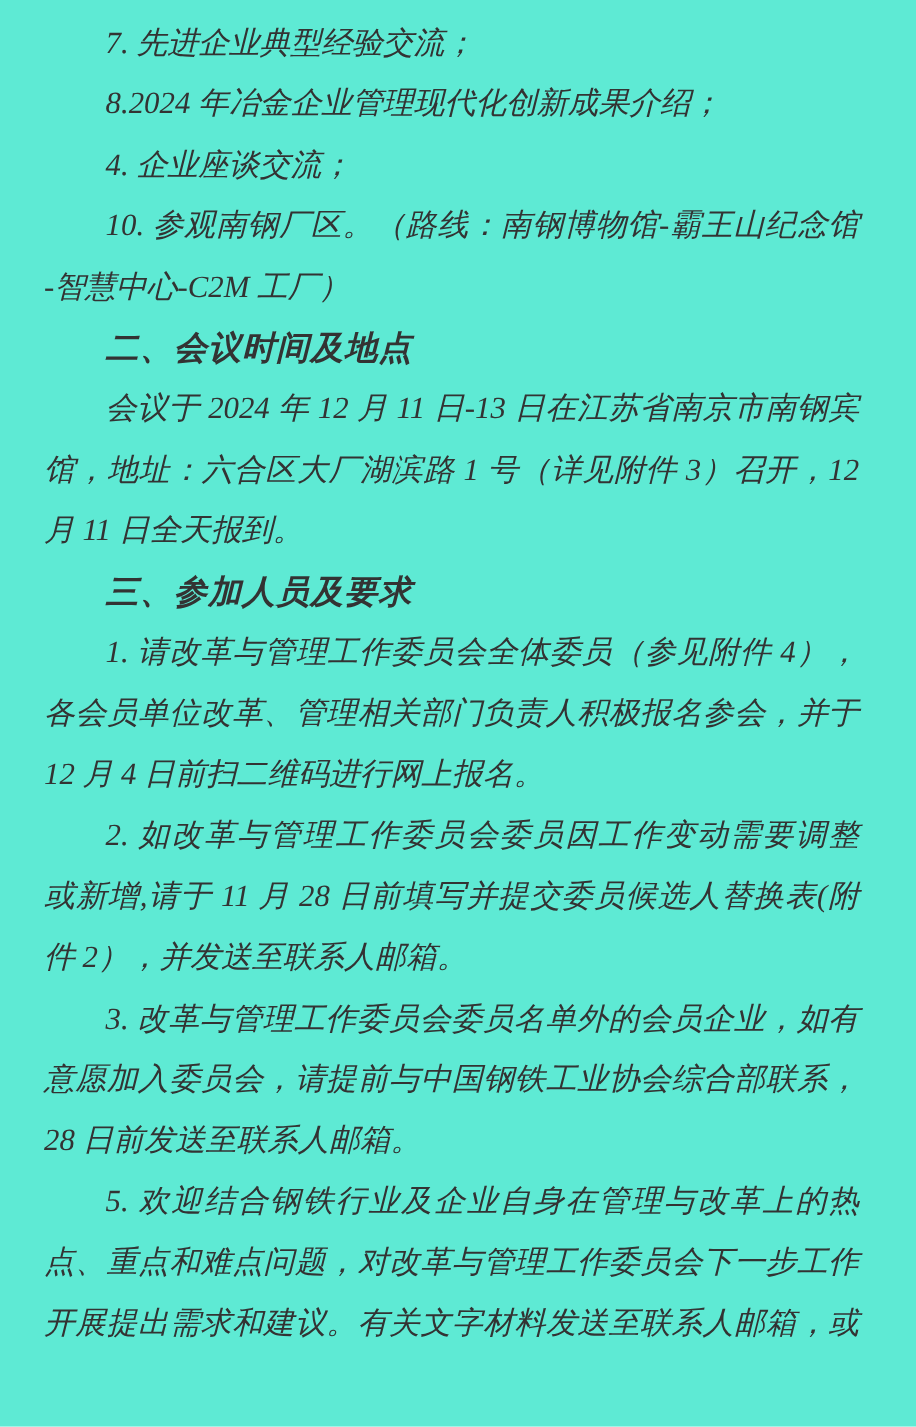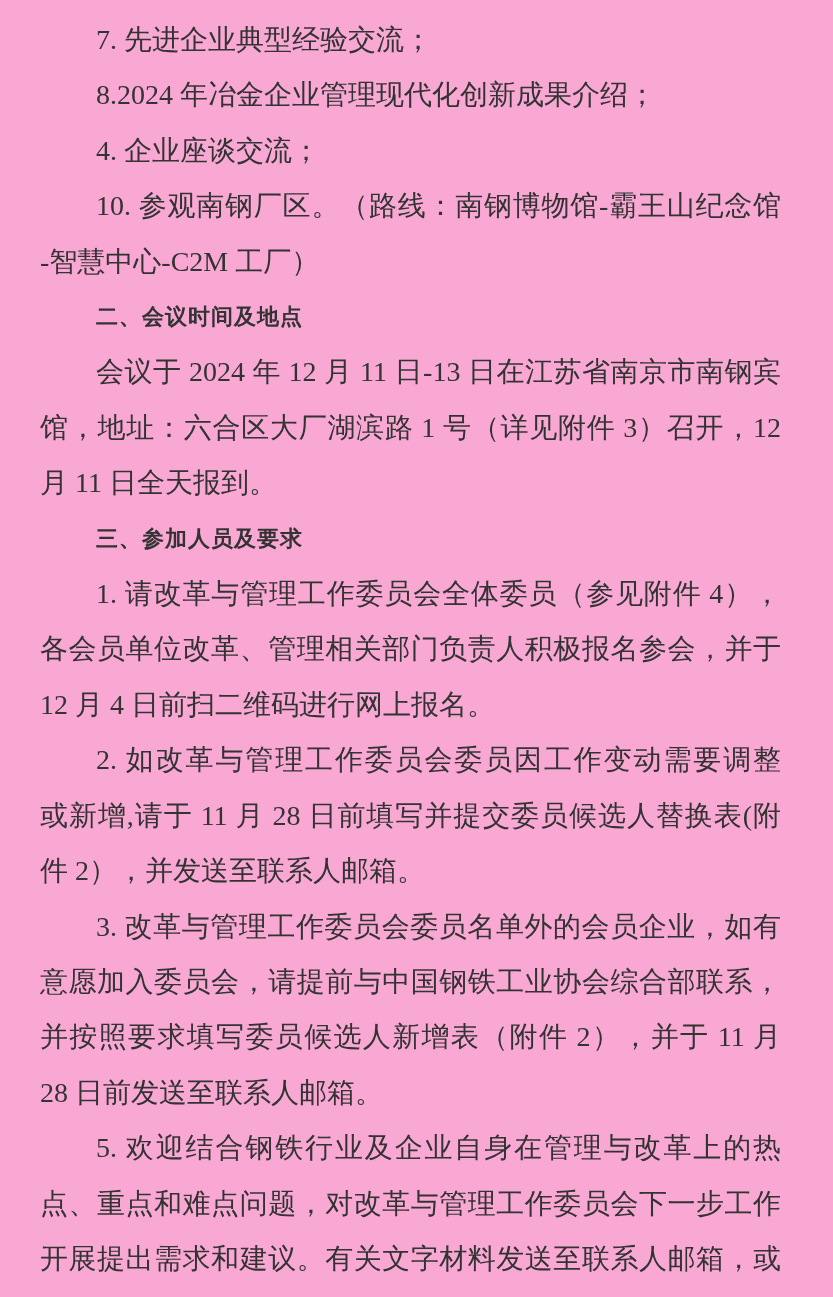--- a/index.html
+++ b/index.html
@@ -6,43 +6,44 @@
     margin: 0;
     padding: 0;
     background: #ffffff;
   }
   .page {
     position: relative;
     width: 833px;
     height: 1297px;
     box-sizing: border-box;
     padding: 12px 52px 0 40px;
-    background: #f9a8d4;
+    background: #5eead4;
     overflow: hidden;
     color: #333333;
     font-family: "Liberation Serif", "DejaVu Serif", serif;
     font-size: 28px;
     line-height: 55.4px;
+    font-style: italic;
   }
   .line {
     white-space: nowrap;
     text-align: left;
   }
   .fill {
     white-space: normal;
     text-align: justify;
     text-align-last: justify;
   }
   .indent {
     padding-left: 56px;
   }
   .heading {
     font-family: "Liberation Sans", "DejaVu Sans", sans-serif;
     font-weight: 700;
-    font-size: 22px;
+    font-size: 30px;
     letter-spacing: 1px;
   }
 </style>
 </head>
 <body>
 
 <div class="page">
   <div class="line indent">7. 先进企业典型经验交流；</div>
   <div class="line indent">8.2024 年冶金企业管理现代化创新成果介绍；</div>
   <div class="line indent">4. 企业座谈交流；</div>
@@ -54,18 +55,17 @@
   <div class="line">月 11 日全天报到。</div>
   <div class="line indent heading">三、参加人员及要求</div>
   <div class="line indent fill">1. 请改革与管理工作委员会全体委员（参见附件 4），</div>
   <div class="line fill">各会员单位改革、管理相关部门负责人积极报名参会，并于</div>
   <div class="line">12 月 4 日前扫二维码进行网上报名。</div>
   <div class="line indent fill">2. 如改革与管理工作委员会委员因工作变动需要调整</div>
   <div class="line fill">或新增,请于 11 月 28 日前填写并提交委员候选人替换表(附</div>
   <div class="line">件 2），并发送至联系人邮箱。</div>
   <div class="line indent fill">3. 改革与管理工作委员会委员名单外的会员企业，如有</div>
   <div class="line fill">意愿加入委员会，请提前与中国钢铁工业协会综合部联系，</div>
-  <div class="line fill">并按照要求填写委员候选人新增表（附件 2），并于 11 月</div>
   <div class="line">28 日前发送至联系人邮箱。</div>
   <div class="line indent fill">5. 欢迎结合钢铁行业及企业自身在管理与改革上的热</div>
   <div class="line fill">点、重点和难点问题，对改革与管理工作委员会下一步工作</div>
   <div class="line fill">开展提出需求和建议。有关文字材料发送至联系人邮箱，或</div>
 </div>
 
 </body></html>

